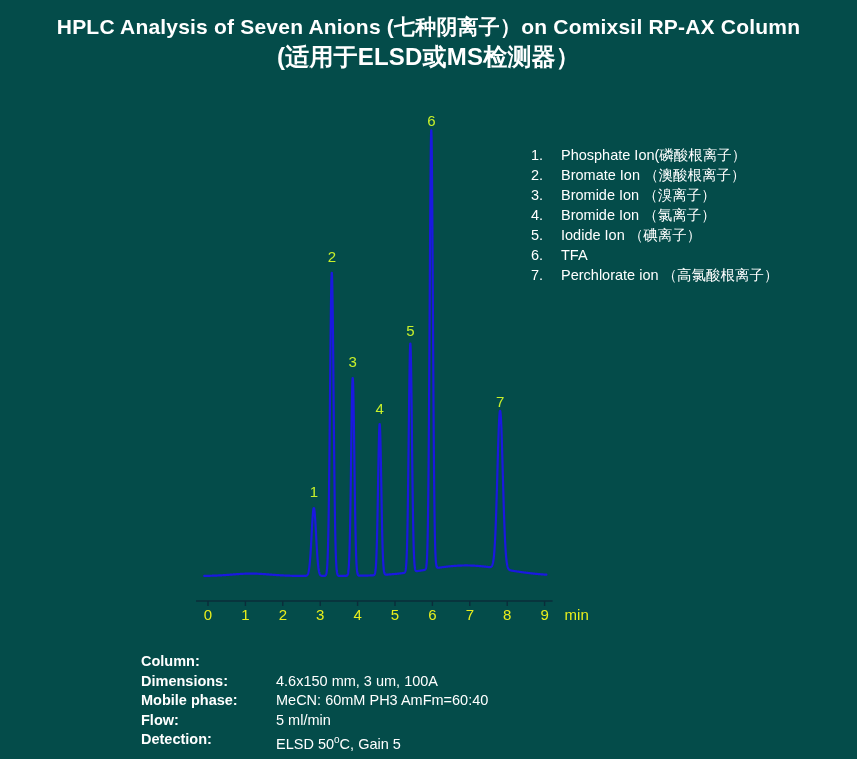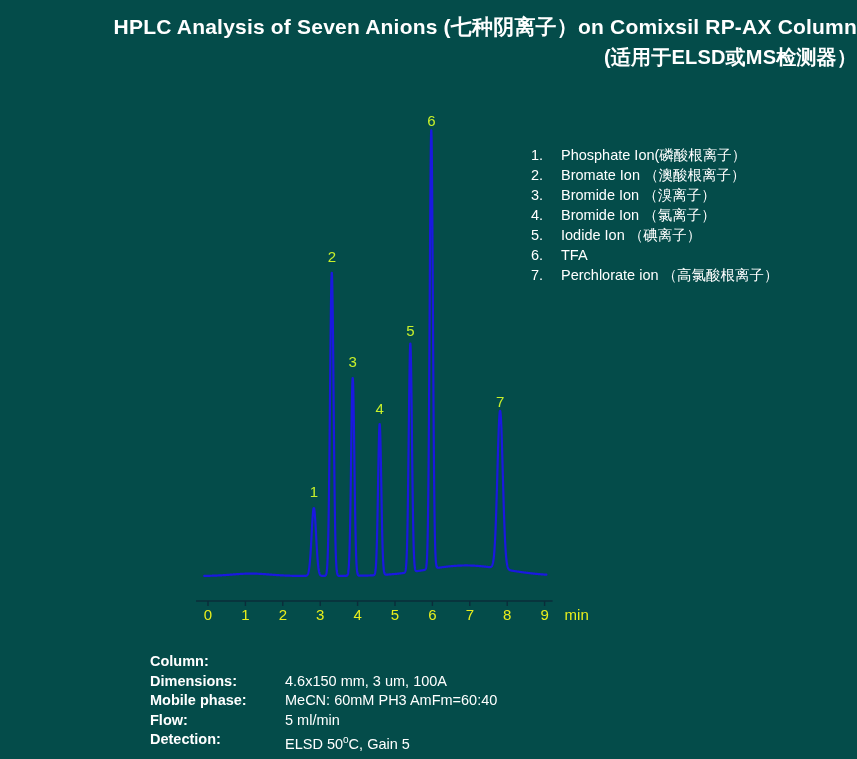--- a/index.html
+++ b/index.html
@@ -5,29 +5,29 @@
   html,body{margin:0;padding:0;}
   body{
     width:857px;height:759px;
     background:#044c4a;
     font-family:"Liberation Sans",sans-serif;
     overflow:hidden;
     position:relative;
   }
   .title-block{
     position:absolute;left:0;top:12px;width:857px;
-    text-align:right;
+    text-align:center;
     color:#ffffff;
     font-weight:bold;
     font-size:21px;
     line-height:30px;
     letter-spacing:0.2px;
   }
   .title-line{display:block;white-space:nowrap;}
-  .title-line2{font-size:20px;}
+  .title-line2{font-size:24px;}
 
   
   .legend{
     position:absolute;left:531px;top:145px;width:320px;
     color:#ffffff;font-size:14.5px;line-height:20px;
   }
   .legend-row{display:flex;white-space:nowrap;}
   .legend-num{width:30px;flex:0 0 30px;}
   .legend-label{flex:1 1 auto;}
 
@@ -51,21 +51,21 @@
   }
   .axis-unit{
     fill:#e8ee1c;
     font-family:"Liberation Sans",sans-serif;
     font-size:15px;
     text-anchor:start;
   }
 
   
   .method{
-    position:absolute;left:150px;top:652px;
+    position:absolute;left:141px;top:652px;
     color:#ffffff;font-size:14.5px;line-height:19.5px;
   }
   .method-row{display:flex;white-space:nowrap;}
   .method-key{width:135px;flex:0 0 135px;font-weight:bold;}
   .method-val{flex:1 1 auto;}
   .sup{font-size:10px;vertical-align:super;}
 </style>
 </head>
 <body style="background: rgb(4, 76, 74);">
 

